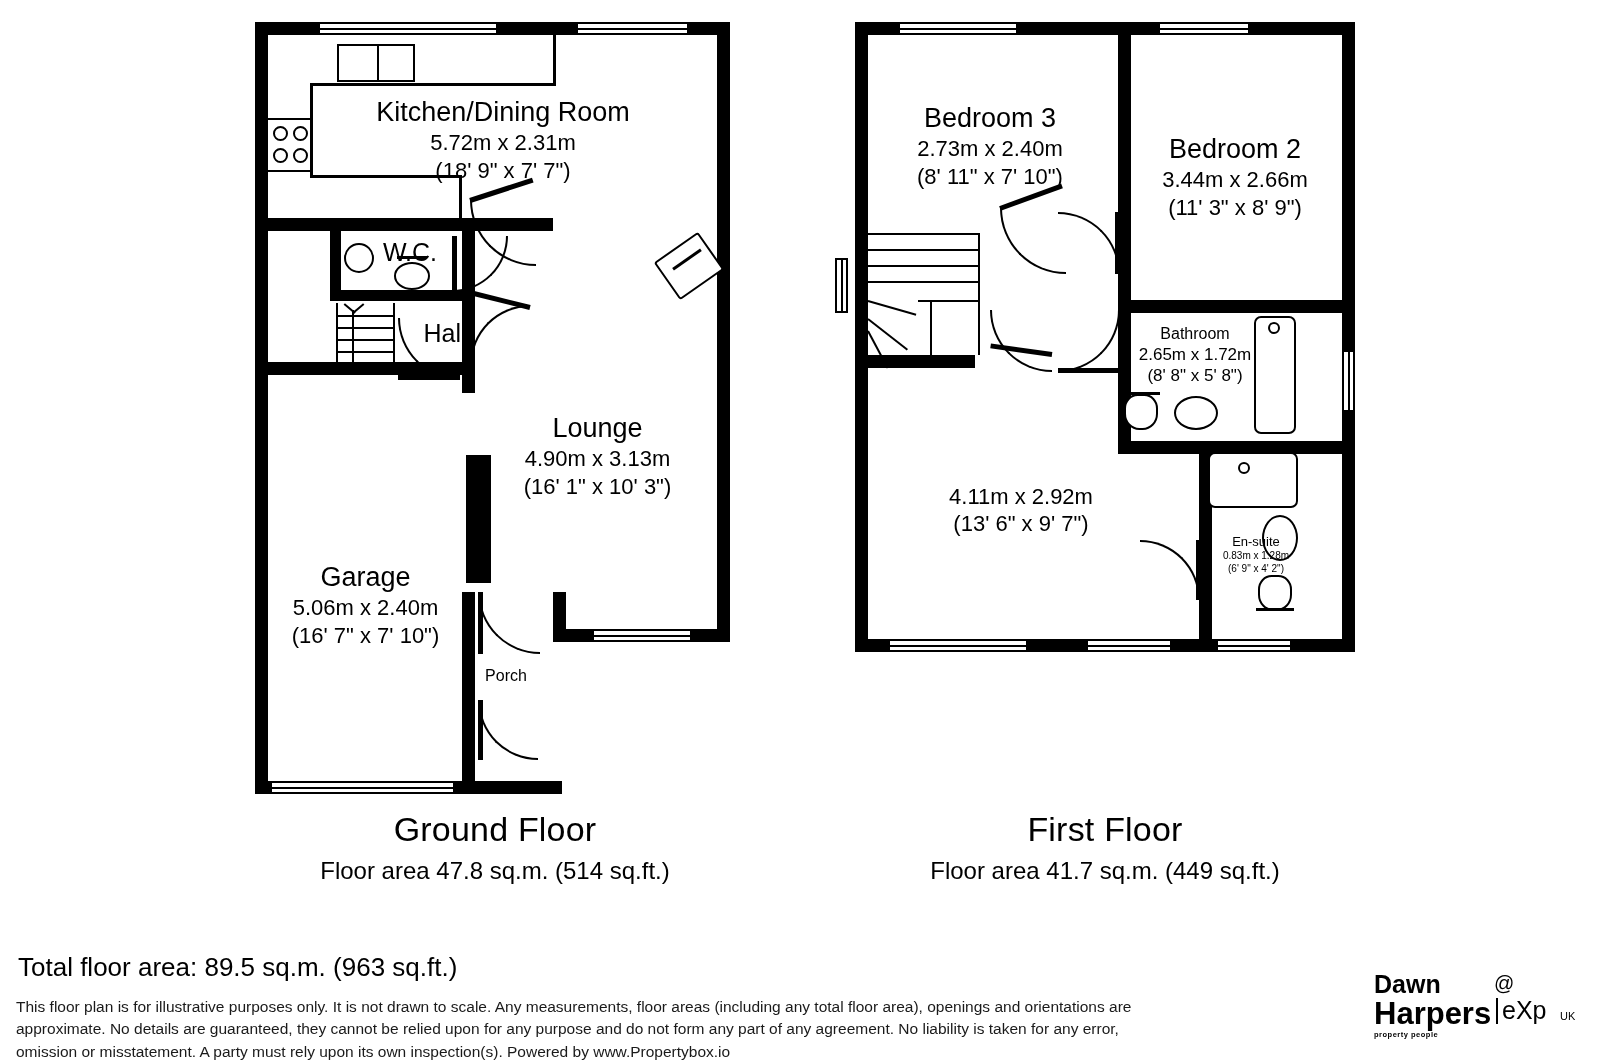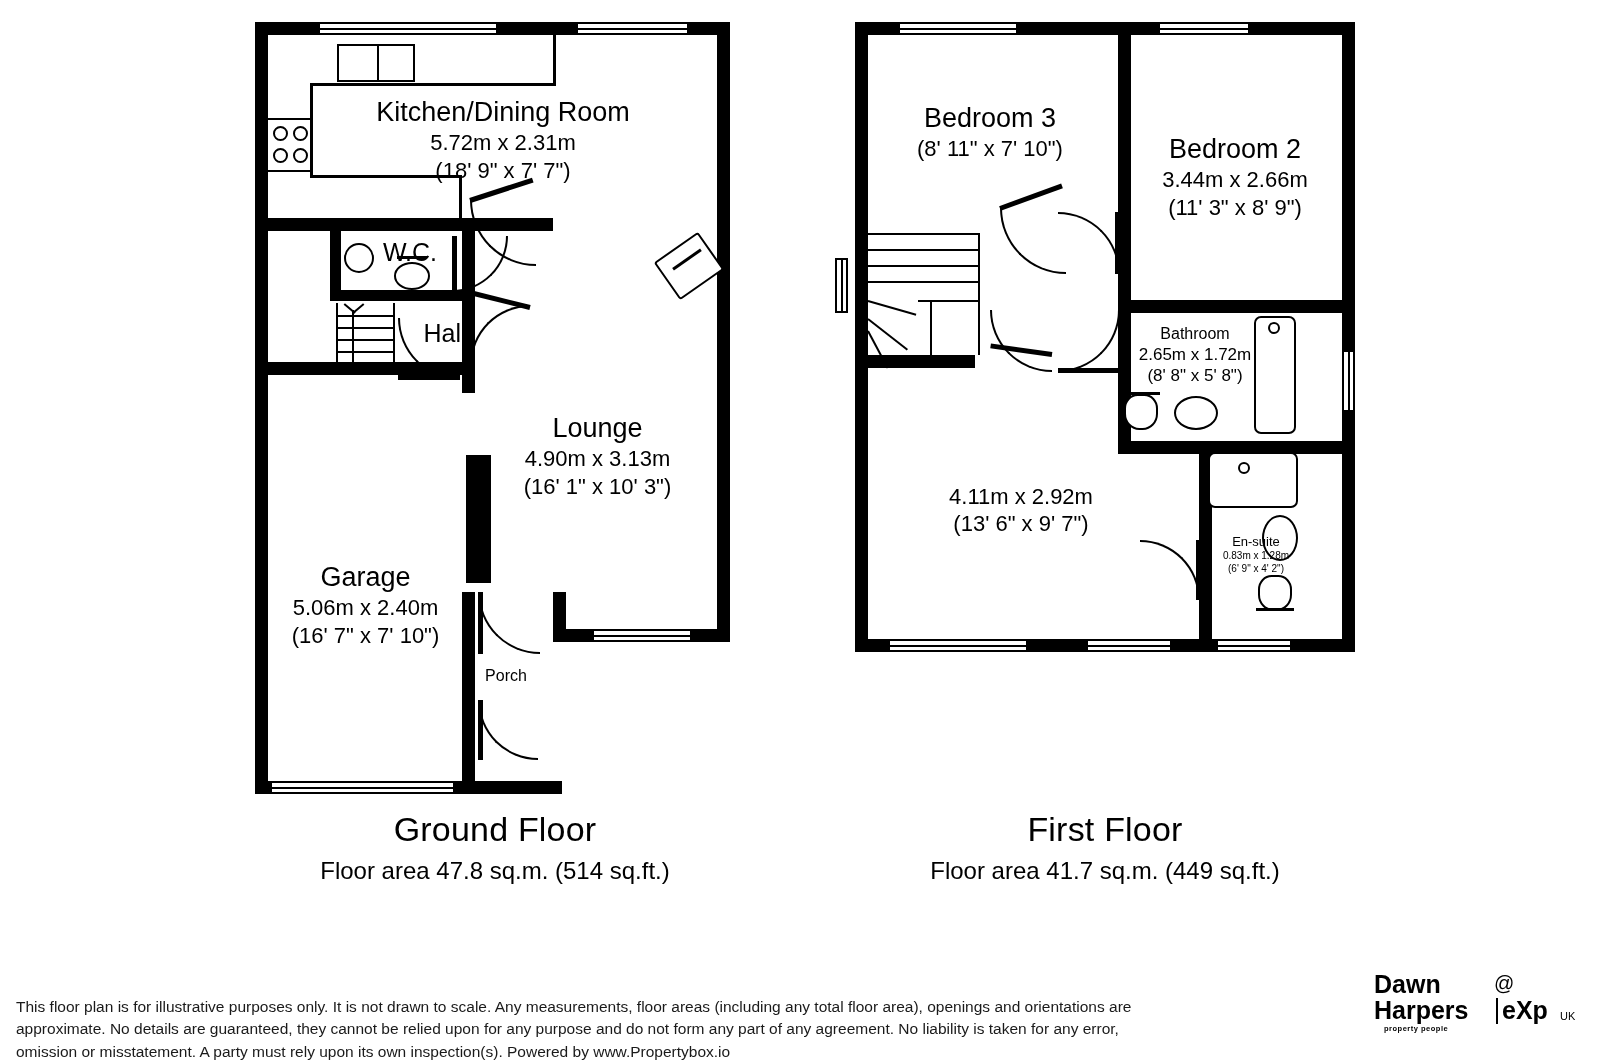--- a/index.html
+++ b/index.html
@@ -146,45 +146,44 @@
     height: 72px;
     text-align: left;
   }
   .brand .b1 {
     font-size: 25px;
     font-weight: bold;
     line-height: 1.02;
     display: block;
   }
   .brand .b2 {
-    font-size: 25px;
+    font-size: 31px;
     font-weight: bold;
     line-height: 1.02;
     display: block;
   }
   .brand .sub {
     font-size: 7.5px;
     font-weight: bold;
     letter-spacing: .5px;
     display: block;
     margin-top: 1px;
-    margin-left: 10px;
   }
   .brand .at {
     font-size: 20px;
     position: absolute;
     left: 120px;
     top: 0;
   }
   .brand .exp {
     position: absolute;
     left: 128px;
     top: 24px;
     font-size: 25px;
-    font-weight: bold;
+    font-weight: normal;
   }
   .brand .uk {
     position: absolute;
     left: 186px;
     top: 38px;
     font-size: 11px;
   }
   .brand .bar {
     position: absolute;
     left: 122px;
@@ -362,20 +361,21 @@
     <div class="door-leaf" style="left:1058px; top:368px; width:62px; height:5px;"></div>
 
     <div class="door-swing" style="left:990px; top:310px; width:62px; height:62px; border-radius:0 0 0 100%; border-top:none; border-right:none;"></div>
     <div class="door-leaf" style="left:990px; top:352px; width:62px; height:5px; transform:rotate(8deg); transform-origin:right center;"></div>
 
     <div class="door-swing" style="left:1140px; top:540px; width:60px; height:60px; border-radius:0 100% 0 0; border-bottom:none; border-left:none;"></div>
     <div class="door-leaf" style="left:1196px; top:540px; width:5px; height:60px;"></div>
 
     <div class="label" style="left:865px; top:102px; width:250px;">
       <div class="name">Bedroom 3</div>
+      <div class="dim">2.73m x 2.40m</div>
       <div class="dim">(8' 11" x 7' 10")</div>
     </div>
 
     <div class="label" style="left:1115px; top:133px; width:240px;">
       <div class="name">Bedroom 2</div>
       <div class="dim">3.44m x 2.66m</div>
       <div class="dim">(11' 3" x 8' 9")</div>
     </div>
 
     <div class="label small" style="left:1115px; top:324px; width:160px;">
@@ -394,20 +394,21 @@
       <div class="dim">0.83m x 1.28m</div>
       <div class="dim">(6' 9" x 4' 2")</div>
     </div>
 
     <div class="floor-title" style="left:855px; top:810px; width:500px;">
       <span class="t">First Floor</span>
       <span class="a">Floor area 41.7 sq.m. (449 sq.ft.)</span>
     </div>
   </div>
 
+  <div class="total">Total floor area: 89.5 sq.m. (963 sq.ft.)</div>
   <div class="disclaimer">This floor plan is for illustrative purposes only. It is not drawn to scale. Any measurements, floor areas (including any total floor area), openings and orientations are approximate. No details are guaranteed, they cannot be relied upon for any purpose and do not form any part of any agreement. No liability is taken for any error, omission or misstatement. A party must rely upon its own inspection(s). Powered by www.Propertybox.io</div>
 
   <div class="brand">
     <span class="b1">Dawn</span>
     <span class="at">@</span>
     <span class="b2">Harpers</span>
     <span class="sub">property people</span>
     <span class="bar"></span>
     <span class="exp">eXp</span>
     <span class="uk">UK</span>

